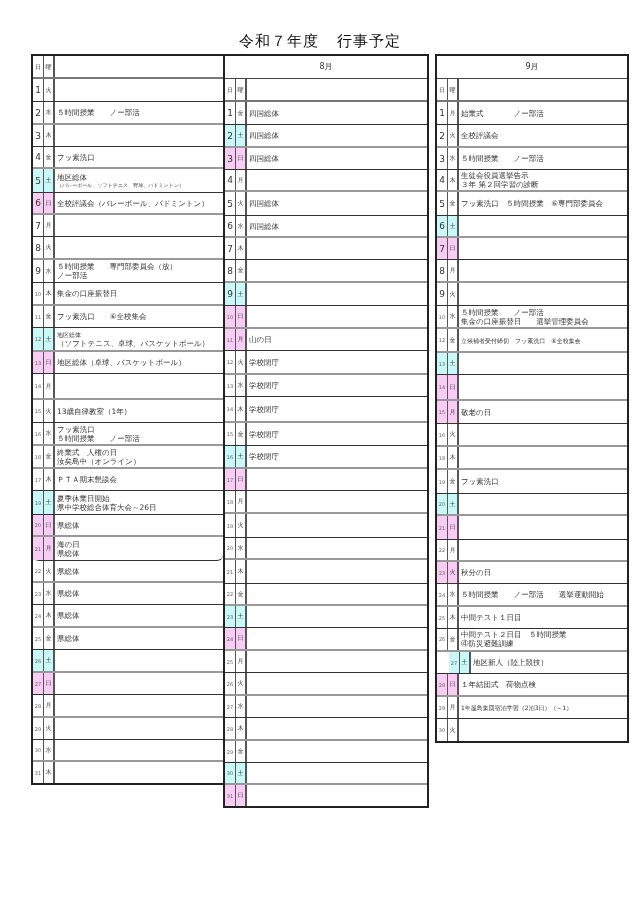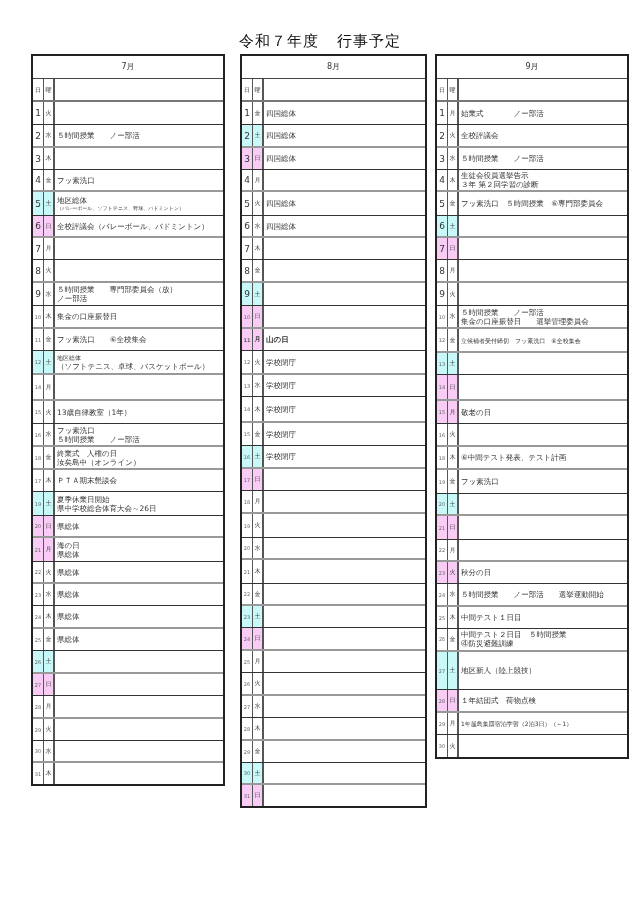--- a/index.html
+++ b/index.html
@@ -1,21 +1,21 @@
 <!DOCTYPE html>
 <html><head>
 <meta charset="utf-8">
 <style>
   html, body { margin:0; padding:0; background:#ffffff; }
   body { width:640px; height:905px; position:relative; font-family:"DejaVu Sans", sans-serif; color:#222; overflow:hidden; }
   .title { position:absolute; left:0; width:640px; top:32px; text-align:center; font-size:15px; letter-spacing:1px; color:#111; }
   .title span { margin:0 6px; }
   .month { position:absolute; top:54px; border:2px solid #222; background:#fff; box-sizing:border-box; }
   .month.m7 { left:31px; width:194px; }
-  .month.m8 { left:240px; width:187px; }
+  .month.m8 { left:223px; width:206px; }
   .month.m9 { left:435px; width:194px; }
   .mhead { height:22px; border-bottom:1px solid #444; text-align:center; font-size:8px; line-height:22px; color:#333; }
   .dhead { height:21px; border-bottom:2px solid #777; display:flex; font-size:6px; line-height:21px; color:#333; }
   .c-day { width:11px; border-right:1px solid #555; text-align:center; flex:none; box-sizing:border-box; }
   .c-wd { width:11px; border-right:2px solid #555; text-align:center; flex:none; box-sizing:border-box; }
   .c-ev { flex:1; padding-left:2px; box-sizing:border-box; }
   .rows { position:relative; }
   .row { display:flex; border-bottom:1px solid #333; box-sizing:border-box; position:relative; }
   .row.sep { border-bottom:2px solid #999; }
   .row .c-day { font-size:9px; display:flex; align-items:center; justify-content:center; color:#333; }
@@ -30,21 +30,20 @@
 </style>
 </head>
 <body>
 
 <div class="title">
   <span>令和７年度</span>
   <span>行事予定</span>
 </div>
 
 <div class="month m7">
-  <div class="mhead">7月</div>
   <div class="dhead">
     <div class="c-day">日</div>
     <div class="c-wd">曜</div>
     <div class="c-ev"></div>
   </div>
   <div class="rows">
       <div class="row" style="height: 23px;">
         <div class="c-day">1</div>
         <div class="c-wd">火</div>
         <div class="c-ev"><div></div></div>
@@ -98,20 +97,25 @@
       <div class="row" style="height: 22px;">
         <div class="c-day small">11</div>
         <div class="c-wd">金</div>
         <div class="c-ev"><div>フッ素洗口　　⑥全校集会</div></div>
       </div>
       <div class="row sat sep" style="height: 24px;">
         <div class="c-day small">12</div>
         <div class="c-wd">土</div>
         <div class="c-ev"><div style="font-size: 6px;">地区総体</div><div>（ソフトテニス、卓球、バスケットボール）</div></div>
       </div>
+      <div class="row sun" style="height: 22px;">
+        <div class="c-day small">13</div>
+        <div class="c-wd">日</div>
+        <div class="c-ev"><div>地区総体（卓球、バスケットボール）</div></div>
+      </div>
       <div class="row sep" style="height: 26px;">
         <div class="c-day small">14</div>
         <div class="c-wd">月</div>
         <div class="c-ev"><div></div></div>
       </div>
       <div class="row" style="height: 23px;">
         <div class="c-day small">15</div>
         <div class="c-wd">火</div>
         <div class="c-ev"><div>13歳自律教室（1年）</div></div>
       </div>
@@ -136,21 +140,21 @@
         <div class="c-day small">19</div>
         <div class="c-wd">土</div>
         <div class="c-ev"><div>夏季休業日開始
 県中学校総合体育大会～26日</div></div>
       </div>
       <div class="row sun sep" style="height: 22px;">
         <div class="c-day small">20</div>
         <div class="c-wd">日</div>
         <div class="c-ev"><div>県総体</div></div>
       </div>
-      <div class="row sun" style="height: 24px;">
+      <div class="row sun" style="height: 24px; border-radius: 6px;">
         <div class="c-day small">21</div>
         <div class="c-wd">月</div>
         <div class="c-ev"><div>海の日
 県総体</div></div>
       </div>
       <div class="row sep" style="height: 22px;">
         <div class="c-day small">22</div>
         <div class="c-wd">火</div>
         <div class="c-ev"><div>県総体</div></div>
       </div>
@@ -253,21 +257,21 @@
       <div class="row sat" style="height: 23px;">
         <div class="c-day">9</div>
         <div class="c-wd">土</div>
         <div class="c-ev"><div></div></div>
       </div>
       <div class="row sun sep" style="height: 23px;">
         <div class="c-day small">10</div>
         <div class="c-wd">日</div>
         <div class="c-ev"><div></div></div>
       </div>
-      <div class="row sun" style="height: 22px; font-weight: bold;">
+      <div class="row sun" style="height: 22px;">
         <div class="c-day small">11</div>
         <div class="c-wd">月</div>
         <div class="c-ev"><div>山の日</div></div>
       </div>
       <div class="row sep" style="height: 24px;">
         <div class="c-day small">12</div>
         <div class="c-wd">火</div>
         <div class="c-ev"><div>学校閉庁</div></div>
       </div>
       <div class="row" style="height: 22px;">
@@ -449,21 +453,20 @@
         <div class="c-ev"><div>敬老の日</div></div>
       </div>
       <div class="row sep" style="height: 23px;">
         <div class="c-day small">16</div>
         <div class="c-wd">火</div>
         <div class="c-ev"><div></div></div>
       </div>
       <div class="row sep" style="height: 23px;">
         <div class="c-day small">18</div>
         <div class="c-wd">木</div>
-        <div class="c-ev"><div>⑥中間テスト発表、テスト計画</div></div>
       </div>
       <div class="row" style="height: 24px;">
         <div class="c-day small">19</div>
         <div class="c-wd">金</div>
         <div class="c-ev"><div>フッ素洗口</div></div>
       </div>
       <div class="row sat sep" style="height: 22px;">
         <div class="c-day small">20</div>
         <div class="c-wd">土</div>
         <div class="c-ev"><div></div></div>
@@ -492,21 +495,21 @@
         <div class="c-day small">25</div>
         <div class="c-wd">木</div>
         <div class="c-ev"><div>中間テスト１日目</div></div>
       </div>
       <div class="row sep" style="height: 23px; font-family: Liberation Mono, monospace;">
         <div class="c-day small">26</div>
         <div class="c-wd">金</div>
         <div class="c-ev"><div>中間テスト２日目　５時間授業
 ④防災避難訓練</div></div>
       </div>
-      <div class="row sat" style="height: 38px;">
+      <div class="row sat" style="height: 22px; padding-left: 12px;">
         <div class="c-day small">27</div>
         <div class="c-wd">土</div>
         <div class="c-ev"><div>地区新人（陸上競技）</div></div>
       </div>
       <div class="row sun sep" style="height: 23px;">
         <div class="c-day small">28</div>
         <div class="c-wd">日</div>
         <div class="c-ev"><div>１年結団式　荷物点検</div></div>
       </div>
       <div class="row" style="height: 22px;">

